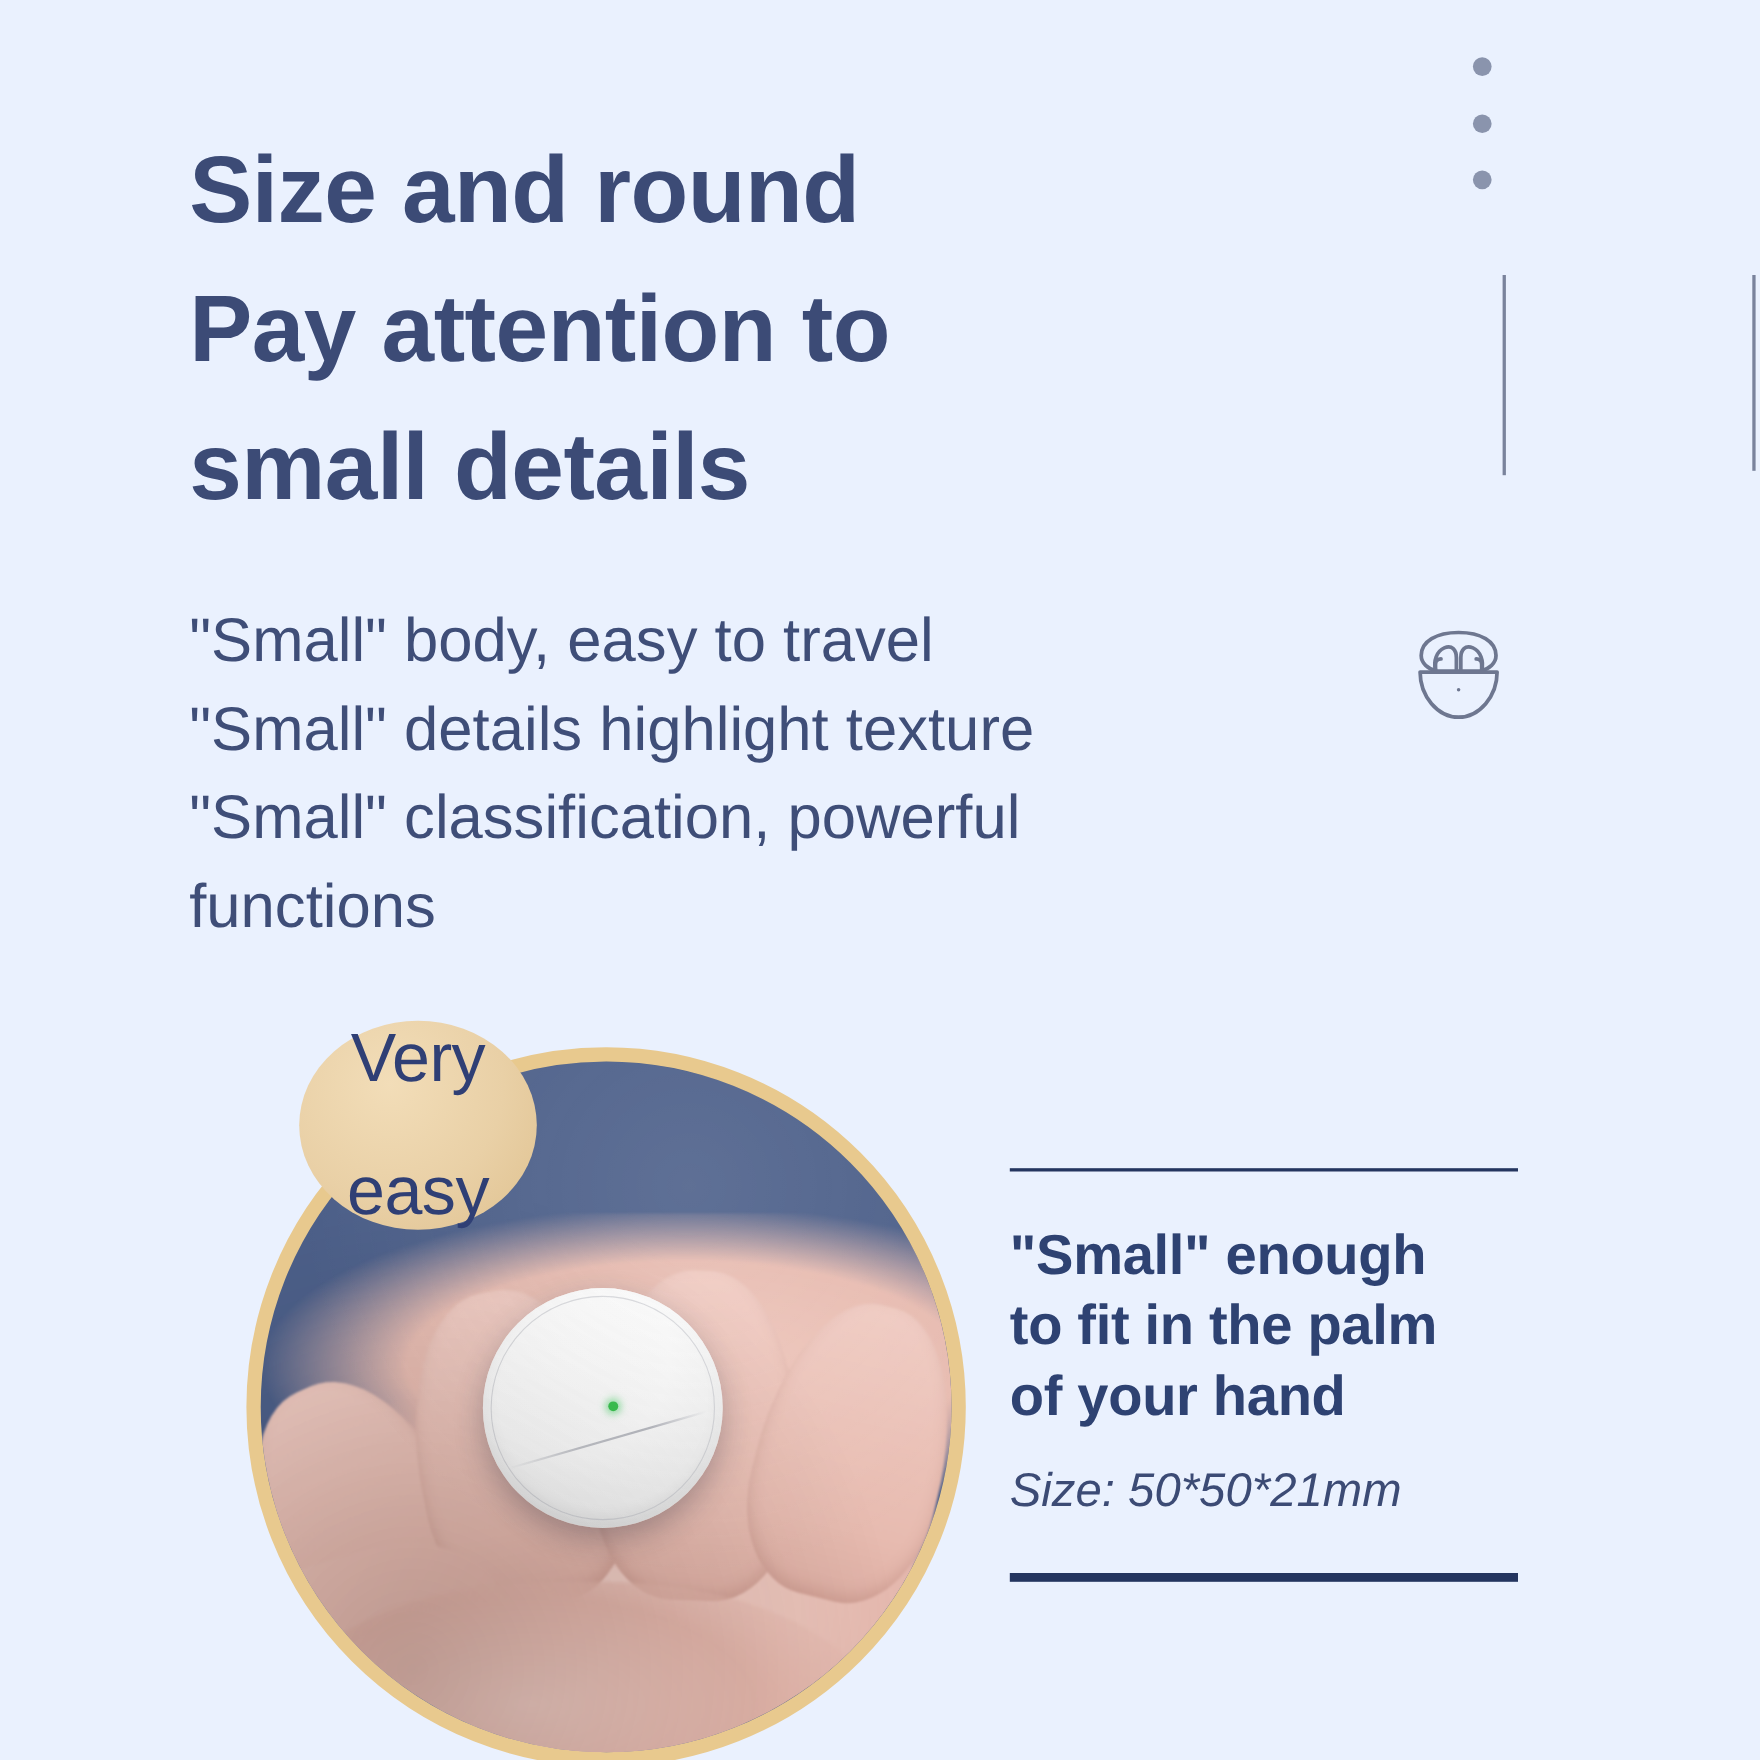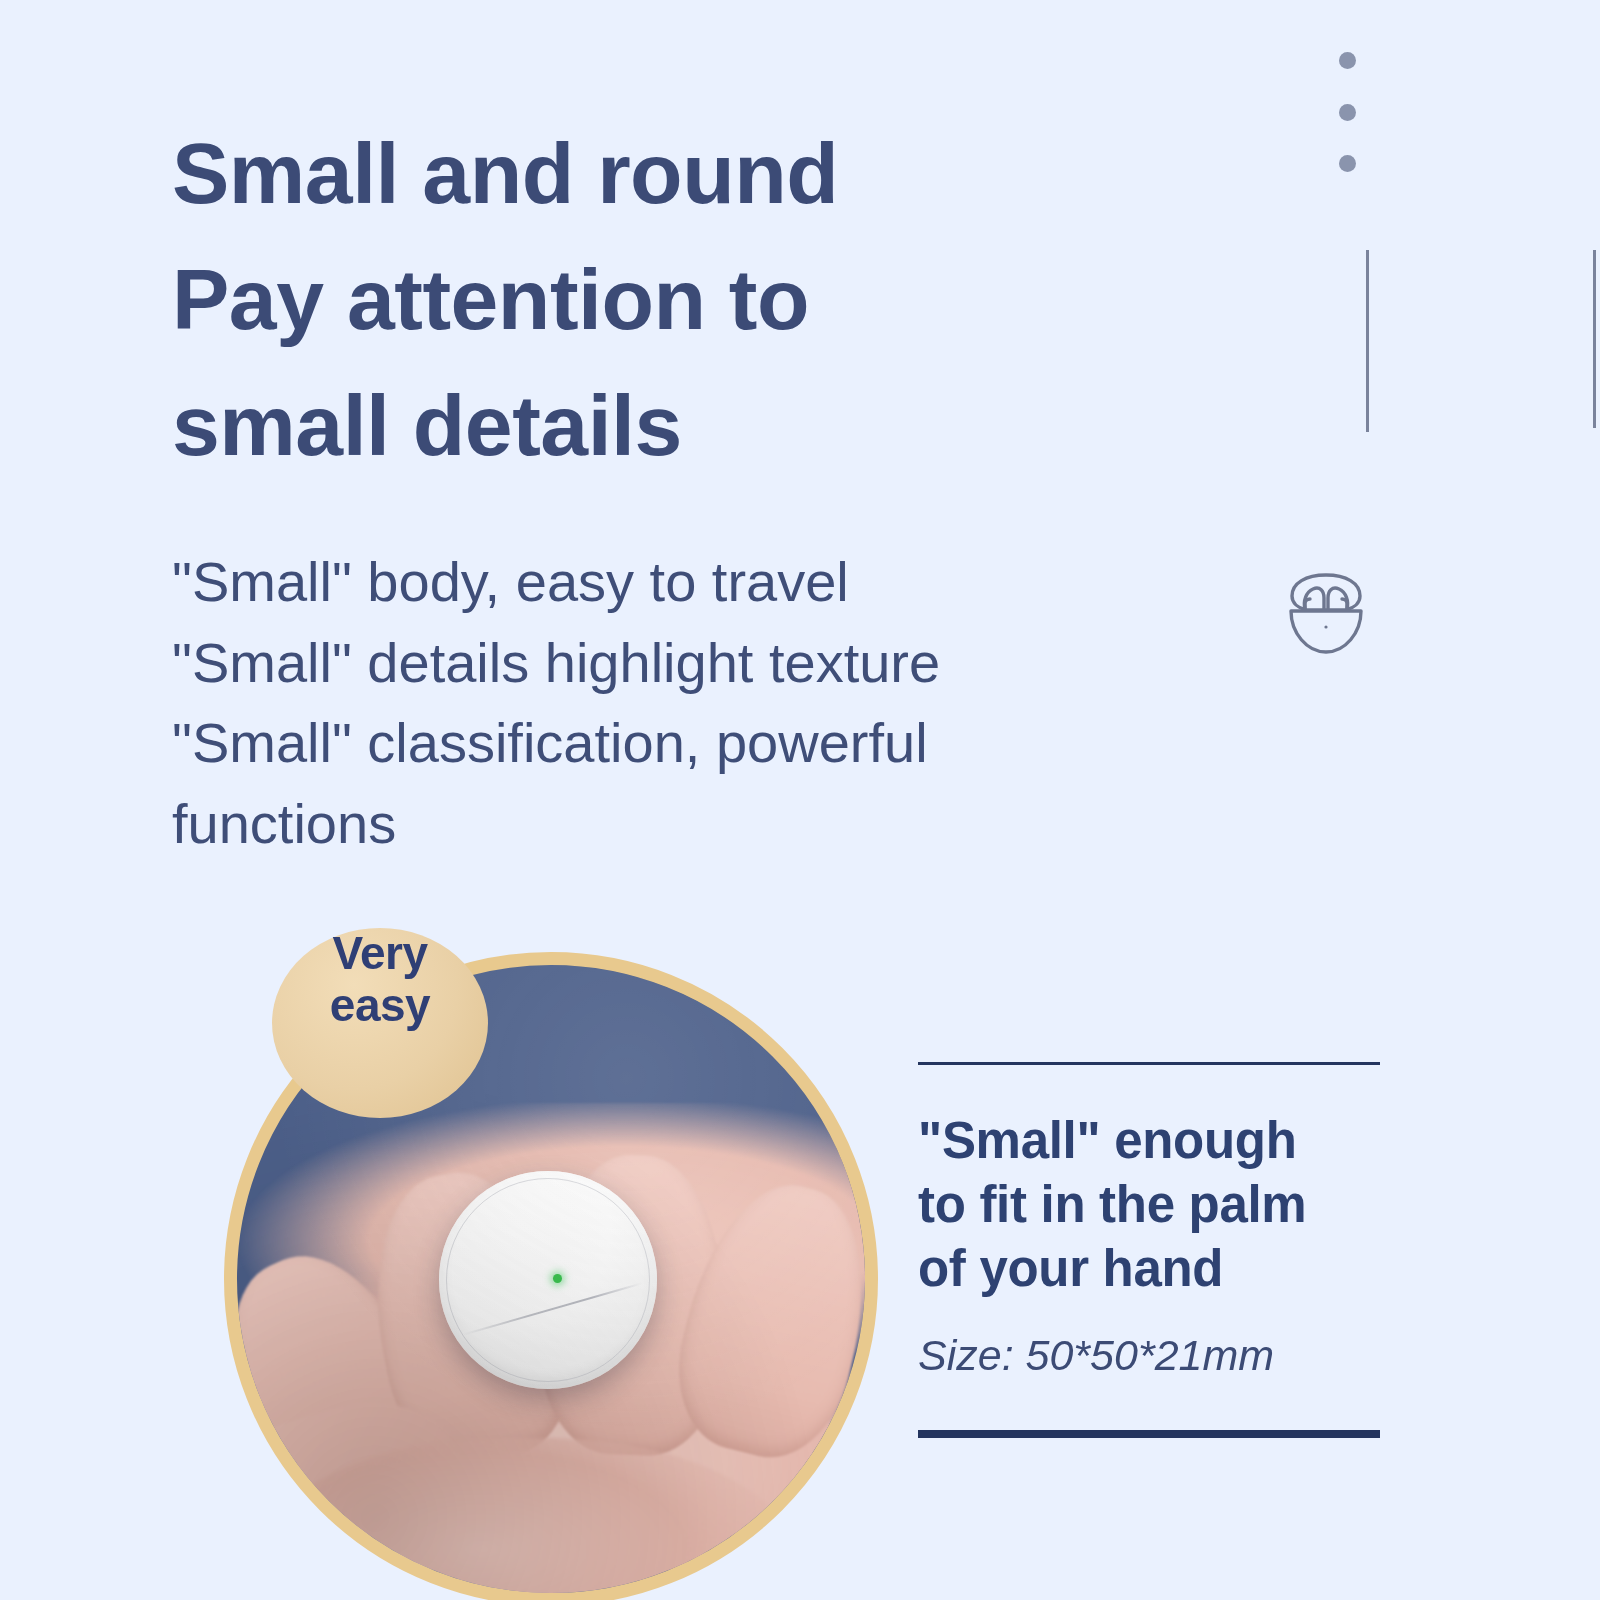--- a/index.html
+++ b/index.html
@@ -211,25 +211,25 @@
     position: absolute;
     left: 272px;
     top: 928px;
     width: 216px;
     height: 190px;
     border-radius: 50%;
     background: radial-gradient(circle at 38% 30%, #f2ddb8 0%, #e9d0a6 55%, #dfc18f 100%);
     display: flex;
     flex-direction: column;
     align-items: center;
-    justify-content: flex-start;
+    justify-content: space-between;
     text-align: center;
     color: #2f3f75;
-    font-size: 46px;
-    font-weight: 700;
+    font-size: 62px;
+    font-weight: 400;
     line-height: 1.12;
     letter-spacing: -0.5px;
   }
 
   
   .spec {
     position: absolute;
     left: 918px;
     top: 1062px;
     width: 462px;
@@ -261,21 +261,21 @@
     width: 100%;
     height: 8px;
     background: #24355f;
   }
 </style>
 </head>
 <body>
 
 <div class="page">
 
-  <h1 class="headline">Small and round
+  <h1 class="headline">Size and round
 Pay attention to
 small details</h1>
 
   <p class="subcopy">"Small" body, easy to travel
 "Small" details highlight texture
 "Small" classification, powerful
 functions</p>
 
   <div class="dot-column">
     <span class="dot"></span>

